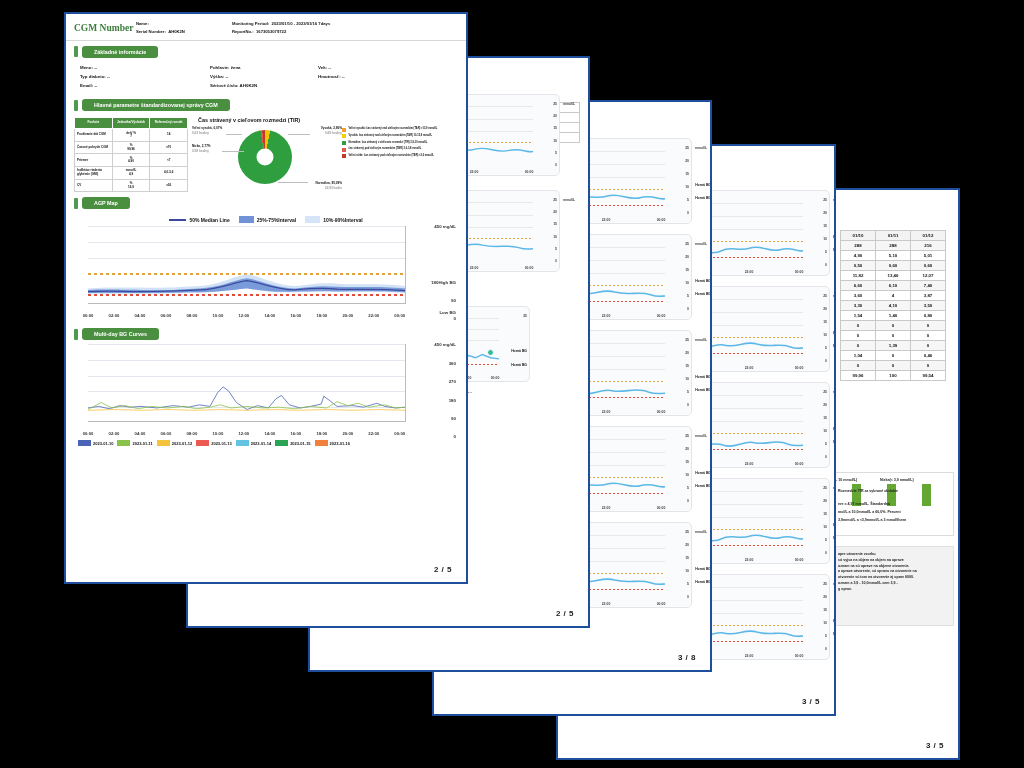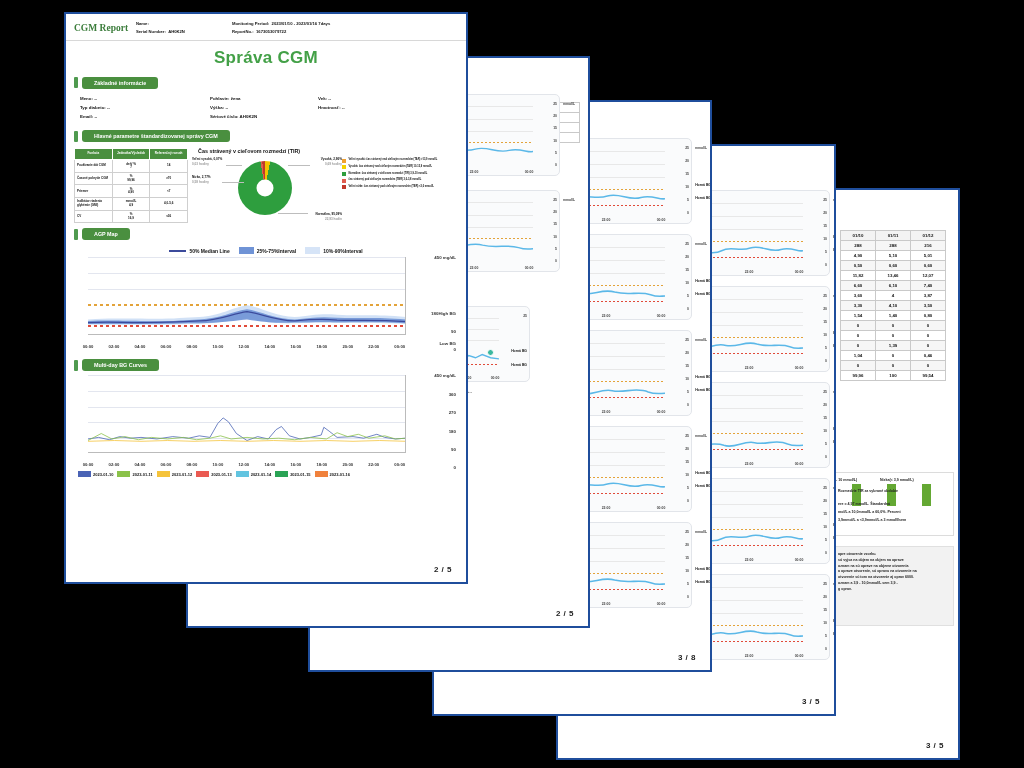--- a/index.html
+++ b/index.html
@@ -582,37 +582,36 @@
       <span class="marker" style="position:relative;left:0;top:0;background:#3ab8a0;"></span>
       <span class="txtblock" style="position:relative;font-size:4.4px;">23:03 Aspirín 1,0 ca...</span>
     </div>
 
     <div class="pagenum">2 / 5</div>
   </div>
 
   <div class="page" id="page1">
 
     <div class="p1head">
-      <div class="brand">CGM Report</div>
+      <div class="brand">CGM Number</div>
       <div class="headcols">
         <div class="hc c1">
           <div><span>Name:</span></div>
           <div><span>Serial Number:</span>
                &nbsp;<span>AH0K2N</span></div>
         </div>
         <div class="hc">
           <div><span>Monitoring Period:</span>
                &nbsp;<span>2023/01/10 - 2023/01/16 7days</span></div>
           <div><span>ReportNo.:</span>
                &nbsp;<span>1673053079722</span></div>
         </div>
       </div>
     </div>
 
-    <div class="bigtitle">Správa CGM</div>
 
     <div class="sechead">
       <div class="bar"></div>
       <div class="pill">Základné informácie</div>
     </div>
 
     <div class="infogrid">
       <div class="infocol ic1">
         <div>Meno: --</div>
         <div>Typ diabetu: --</div>

